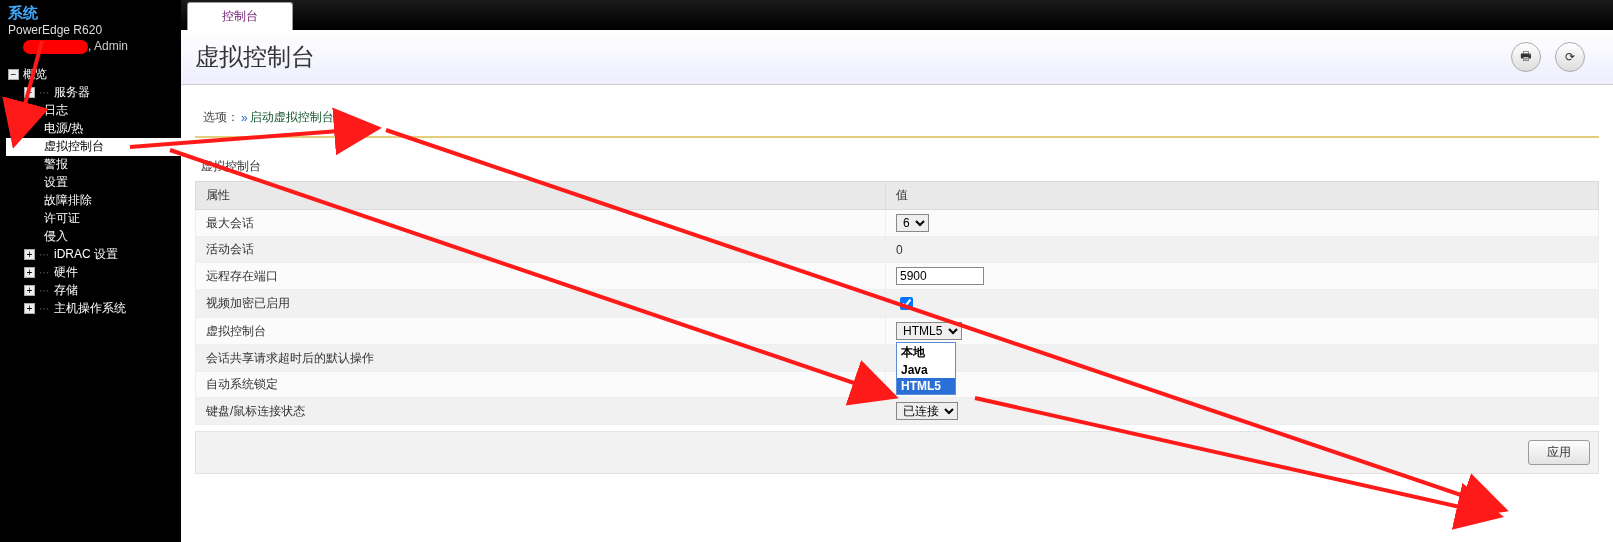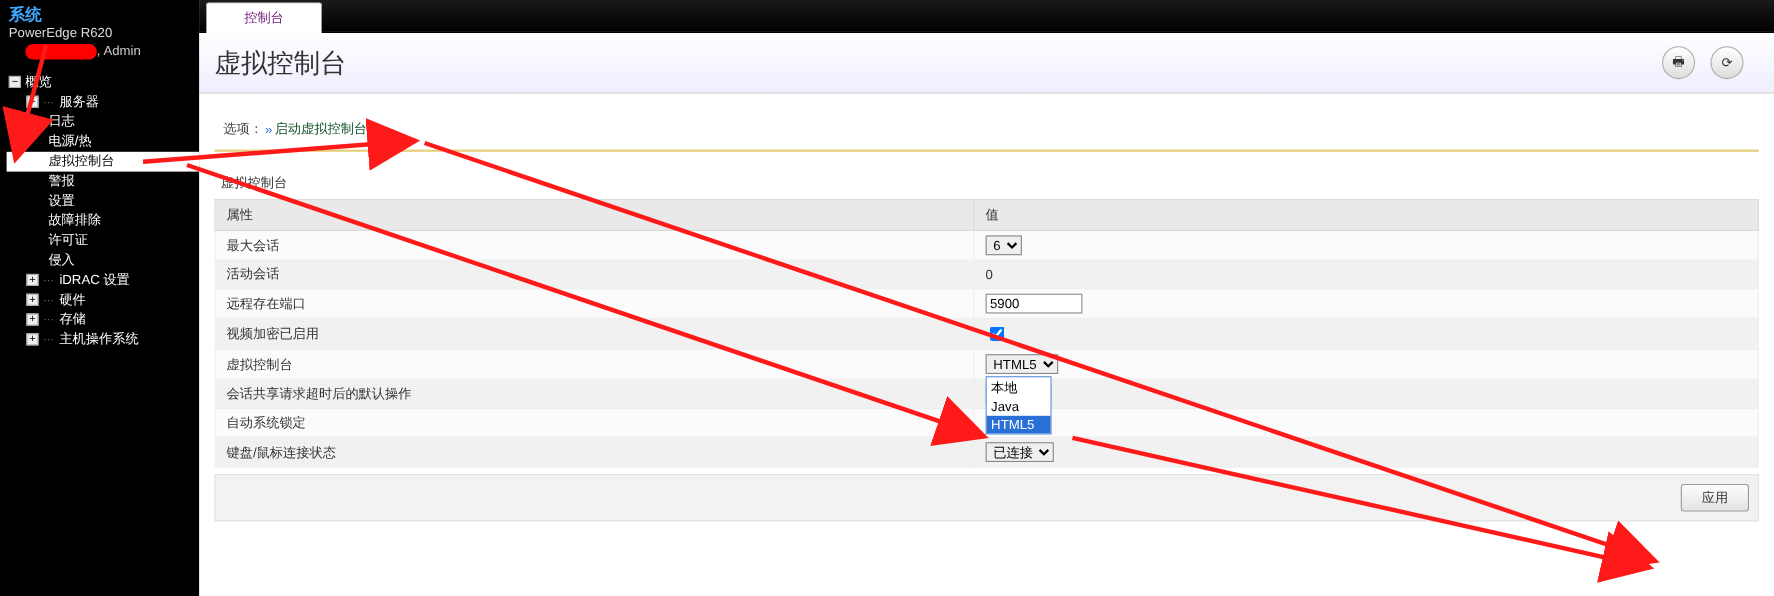--- a/index.html
+++ b/index.html
@@ -88,21 +88,21 @@
     width:88px; border:1px solid #888; padding:1px 3px; font-size:12px;
   }
   select.small { border:1px solid #888; font-size:12px; padding:0 2px; }
 
   
   .dropdown-wrap { position:relative; display:inline-block; }
   .dd-list {
     position:absolute; top:20px; left:0; width:60px;
     border:1px solid #5a8ed6; background:#fff; z-index:5;
   }
-  .dd-item { padding:1px 4px; font-size:12px; color:#000; }
+  .dd-item { padding:1px 4px; font-size:12px; color:#000;font-weight:bold; }
   .dd-item.sel { background:#2a6fd6; color:#fff; }
 
   
   .apply-row { margin:6px 14px 0 14px; background:#f2f2f2; border:1px solid #e2e2e2;
     height:43px; display:flex; justify-content:flex-end; align-items:center; padding:0 8px;}
   .apply-btn {
     background:linear-gradient(#fdfdfd,#e3e3e3); border:1px solid #9a9a9a;
     border-radius:3px; padding:3px 18px; font-size:12px; color:#333;
   }
 

